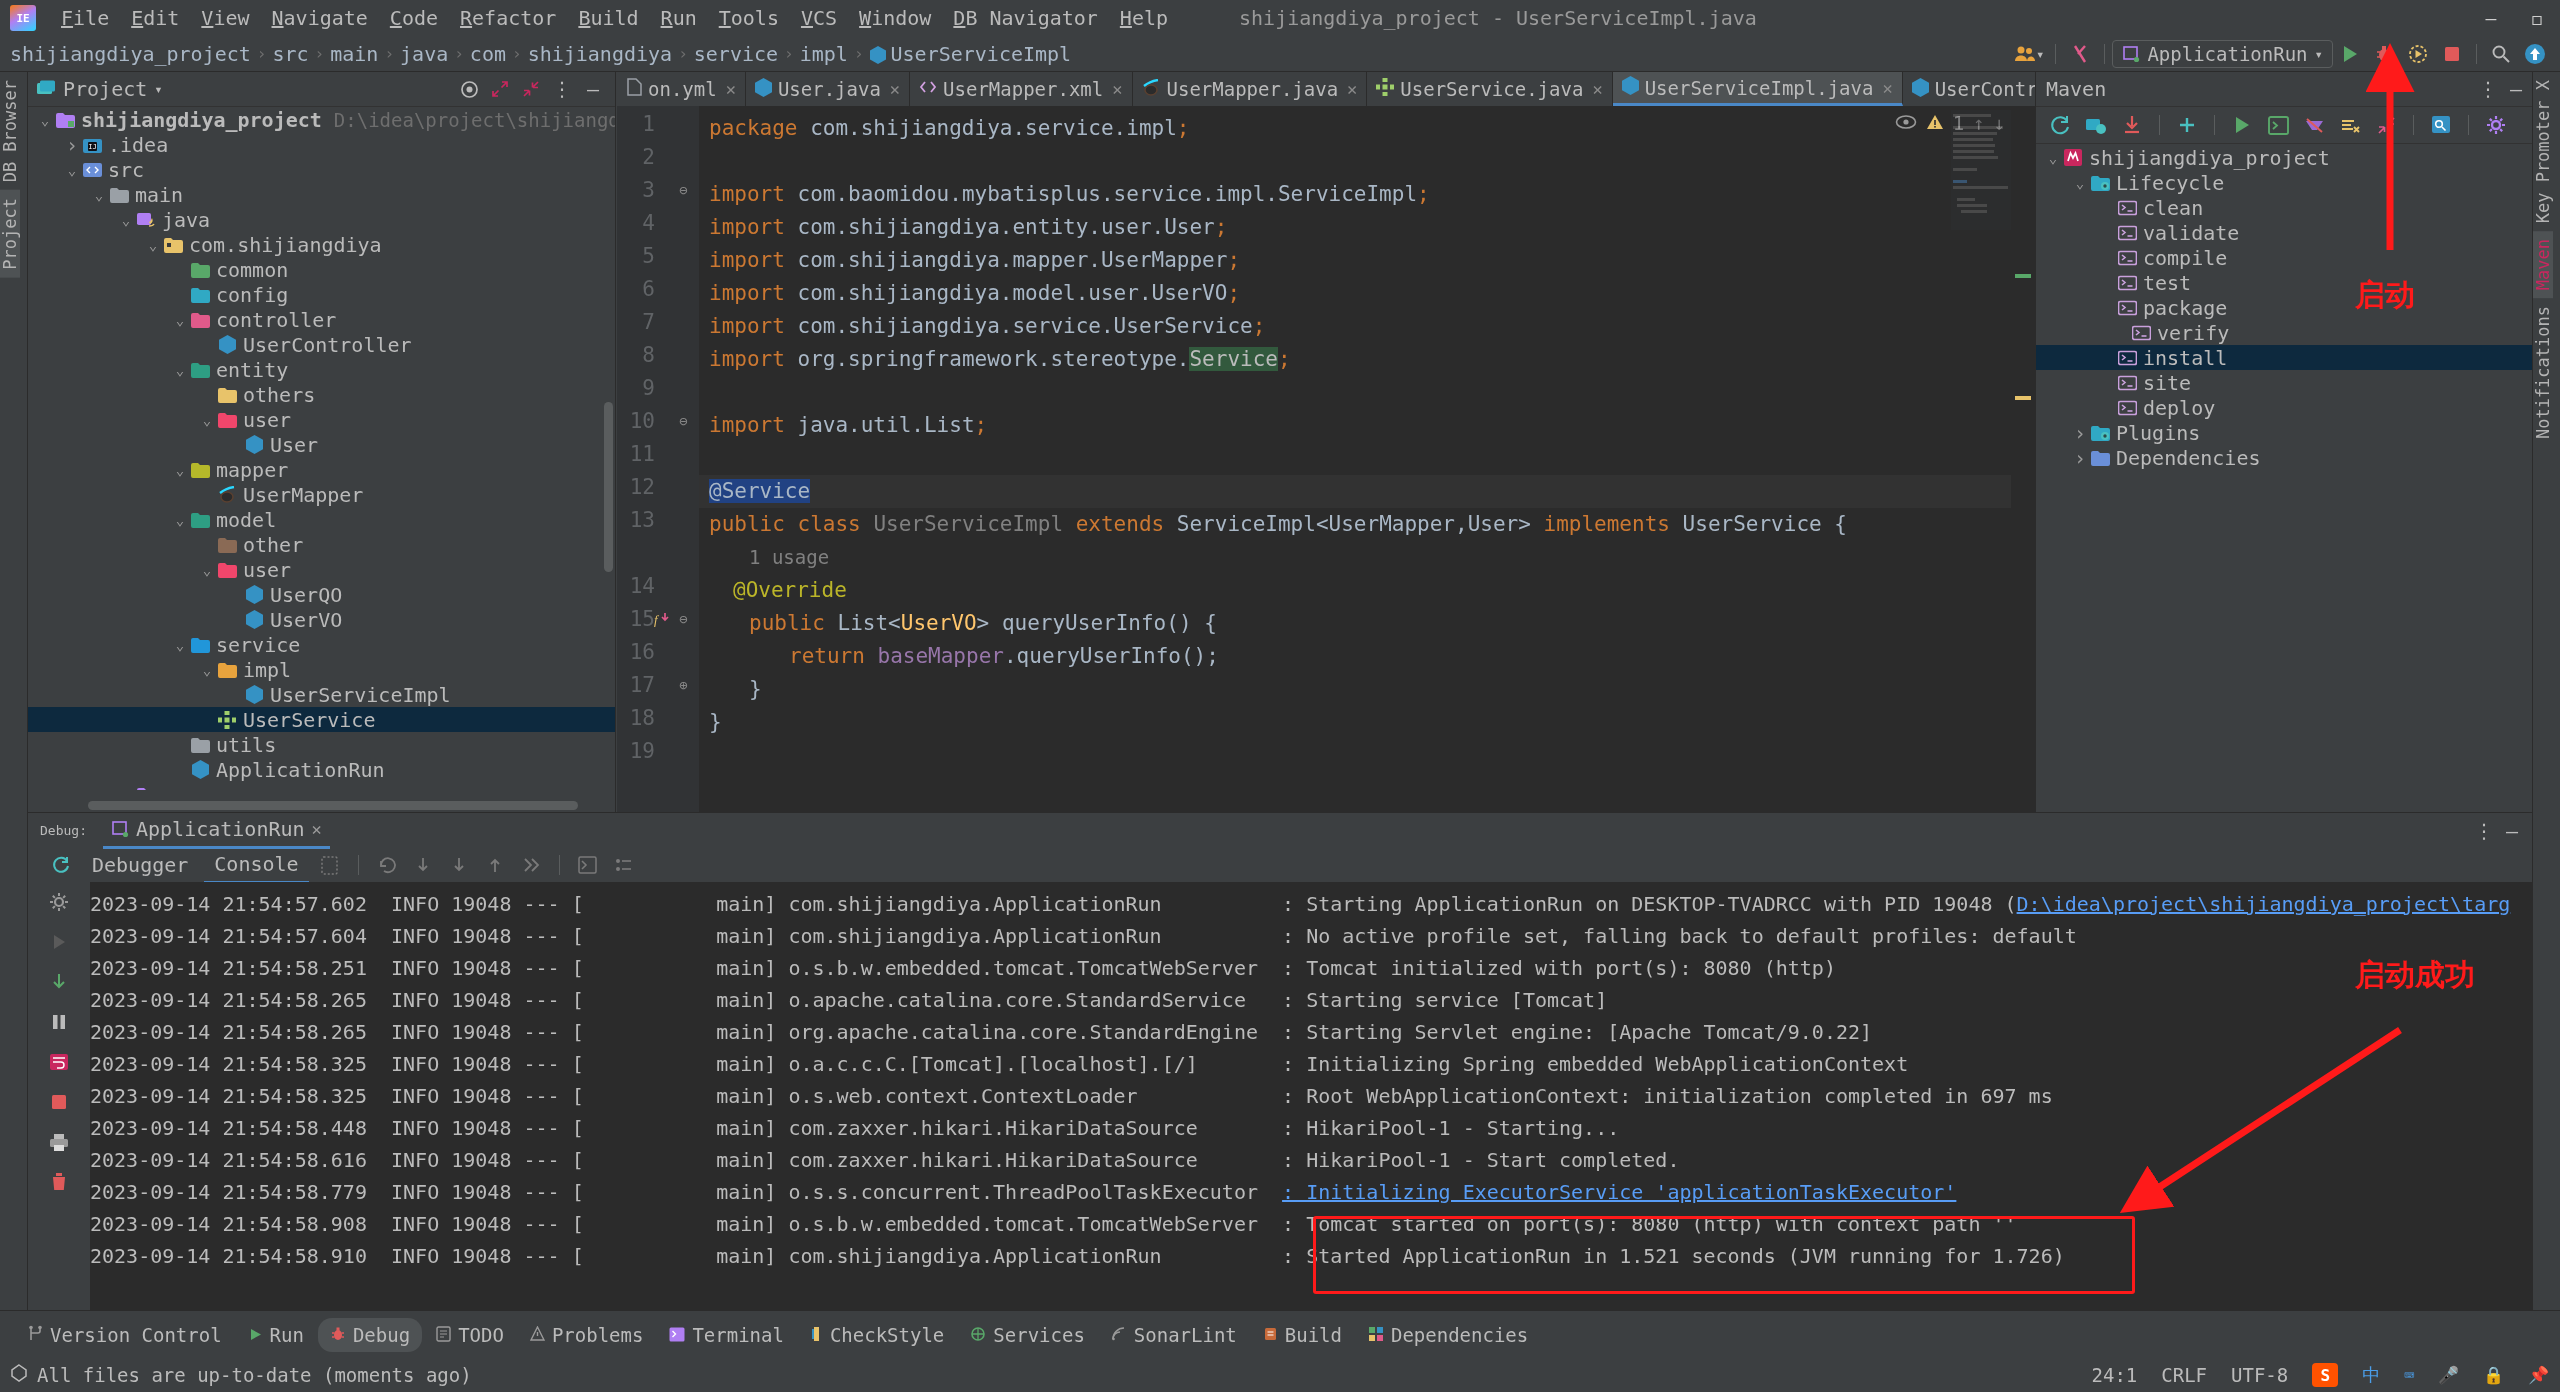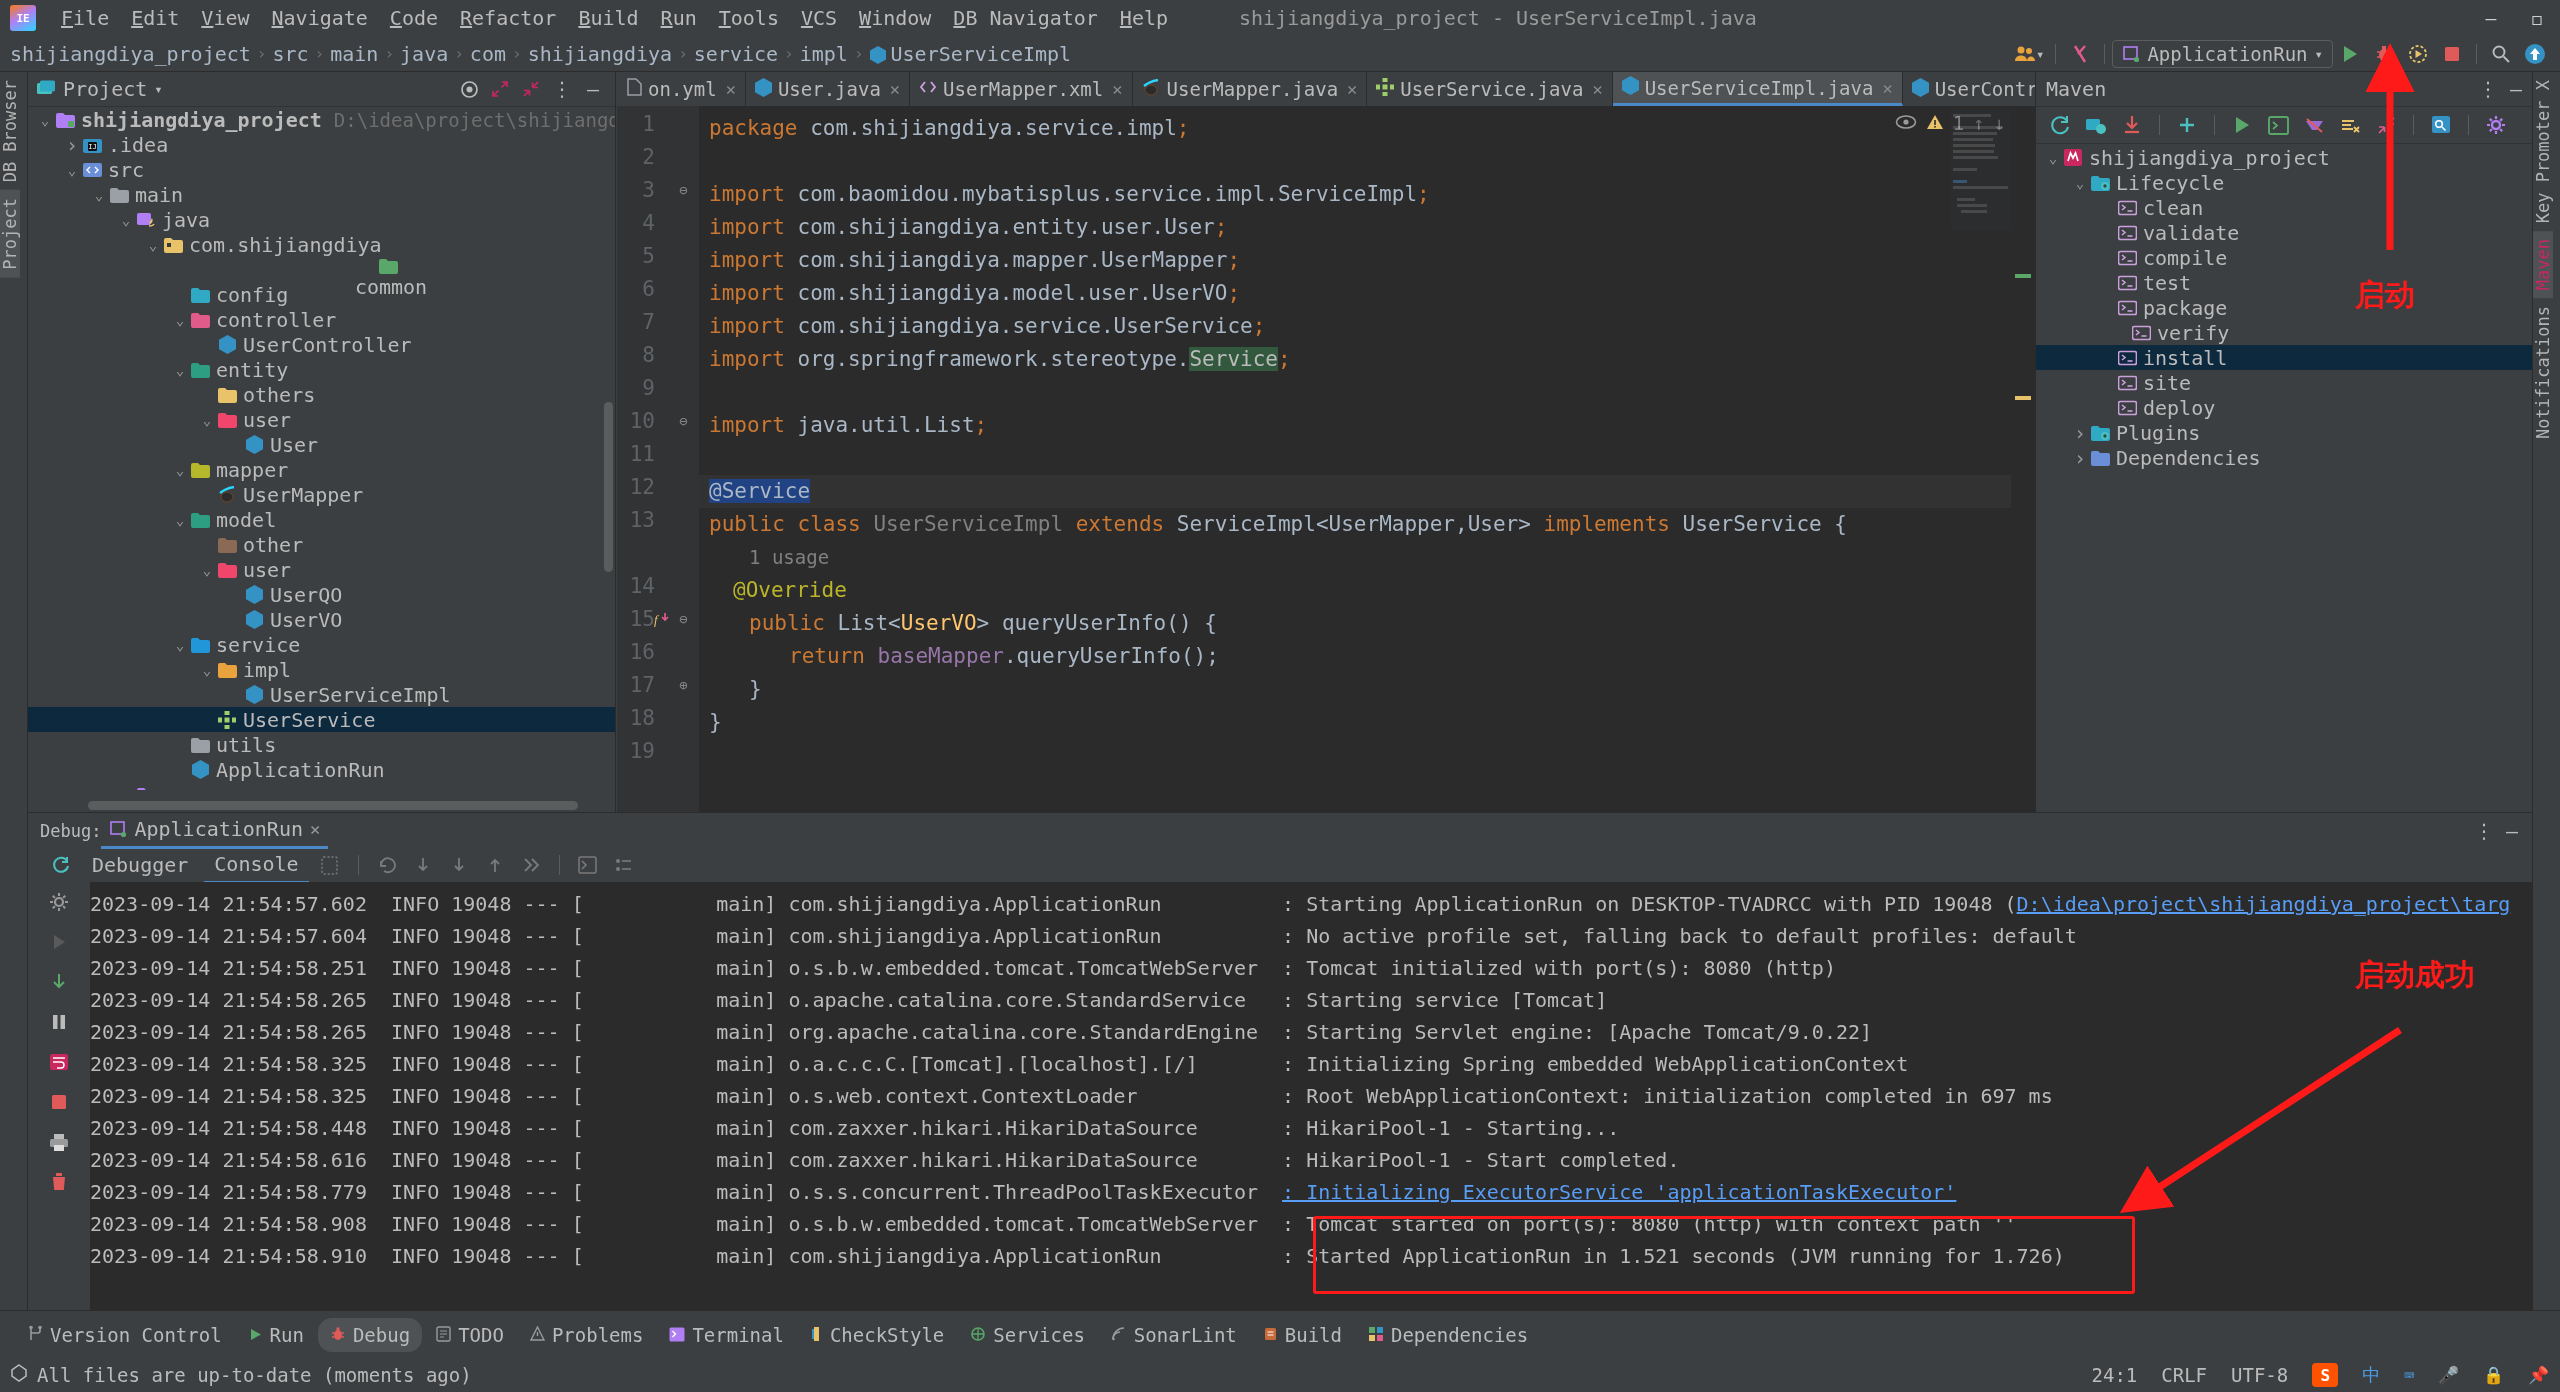--- a/index.html
+++ b/index.html
@@ -92,21 +92,21 @@
   #mvnhdr{ height:34px; padding:0 10px; justify-content:space-between;}
   #mvntools{ height:38px; border-top:1px solid #323232; border-bottom:1px solid #323232;
     padding:0 8px; gap:4px;}
   #mvntools .mi{ width:32px;height:28px;display:flex;align-items:center;justify-content:center;}
   #mvntree .tnode{ height:25px; }
 
   
   #debugpanel{ position:absolute; left:28px; right:28px; top:812px; bottom:82px; background:#2b2b2b;}
   #dbghdr{ height:36px; background:#3c3f41; display:flex; align-items:center; padding-left:12px;
     border-top:1px solid #2b2b2b;}
-  #dbghdr .lbl{ font-size:17px; color:#bbbbbb; }
+  #dbghdr .lbl{ font-size:13px; color:#bbbbbb; margin-right:16px;}
   #dbgtab{ display:flex;align-items:center;gap:7px;font-size:20px;color:#bbbbbb;
     padding:0 8px; border-bottom:3px solid #4a88c7; height:36px;}
   #dbghdr .hr{ margin-left:auto; display:flex; align-items:center; gap:12px; padding-right:14px;}
   #dbgtabs{ height:34px; background:#3c3f41; display:flex; align-items:center; gap:6px; padding-left:18px;}
   #dbgtabs .t{ font-size:20px; color:#bbbbbb; padding:5px 10px;}
   #dbgtabs .t.on{ border-bottom:3px solid #4a88c7; }
   #dbgtabs .ti{ width:30px;height:26px;display:flex;align-items:center;justify-content:center;color:#9a9a9a;}
   #consolewrap{ position:absolute; top:70px; left:0; right:0; bottom:0; background:#2b2b2b; overflow:hidden;}
   #dbgrail{ position:absolute; left:0; top:0; bottom:0; width:62px; background:#3c3f41; }
   #dbgrail .ri{ width:62px;height:40px;display:flex;align-items:center;justify-content:center;}
@@ -349,21 +349,21 @@
       <div class="tnode" style="padding-left: 116px;">
         <span class="arr">⌄</span>
         <span class="ic">
           <svg width="19" height="16" viewBox="0 0 19 16">
             <path d="M0 3a2 2 0 0 1 2-2h5l2 2h8a2 2 0 0 1 2 2v9a2 2 0 0 1-2 2H2a2 2 0 0 1-2-2z" fill="#e8c36a"></path>
             <rect x="3" y="6" width="4" height="4" fill="#3a3a3a"></rect>
           </svg>
         </span>
         <span>com.shijiangdiya</span>
       </div>
-      <div class="tnode" style="padding-left: 143px; flex-direction: column;">
+      <div class="tnode" style="padding-left: 143px;">
         <span class="arr"></span>
         <span class="ic">
           <svg width="19" height="16" viewBox="0 0 19 16">
             <path d="M0 3a2 2 0 0 1 2-2h5l2 2h8a2 2 0 0 1 2 2v9a2 2 0 0 1-2 2H2a2 2 0 0 1-2-2z" fill="#59a869"></path>
           </svg>
         </span>
         <span>common</span>
       </div>
       <div class="tnode" style="padding-left: 143px;">
         <span class="arr"></span>

